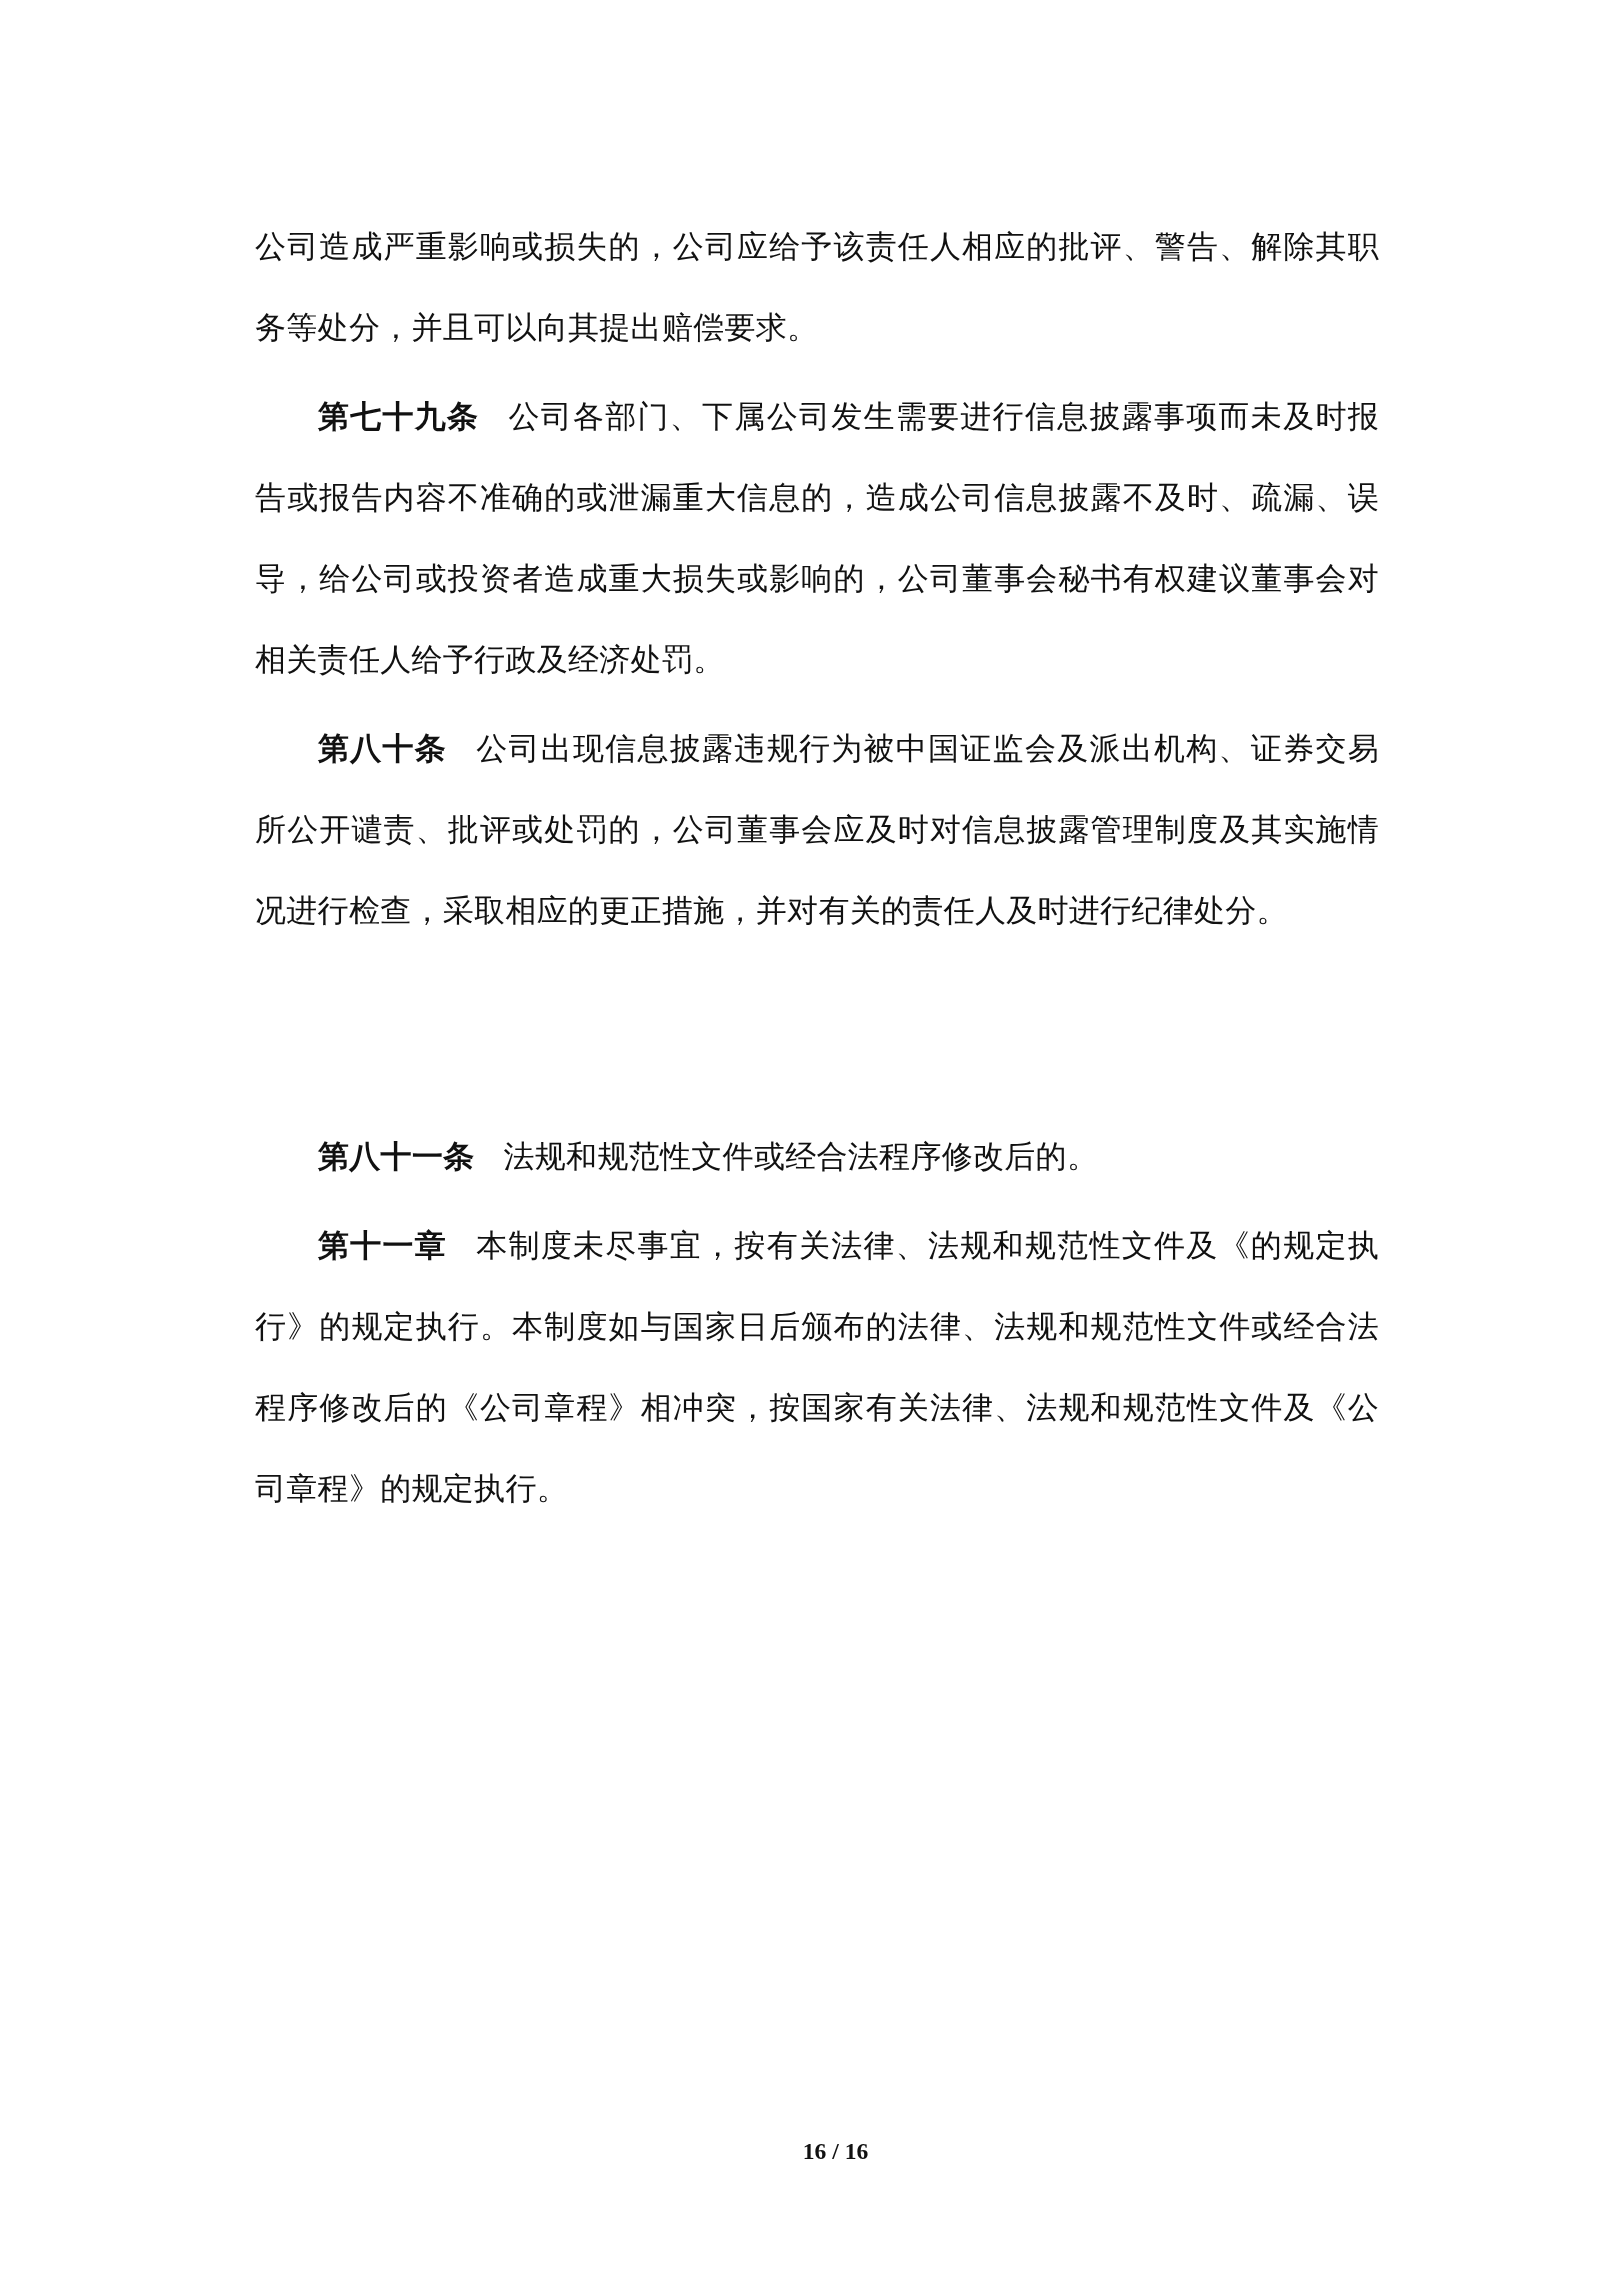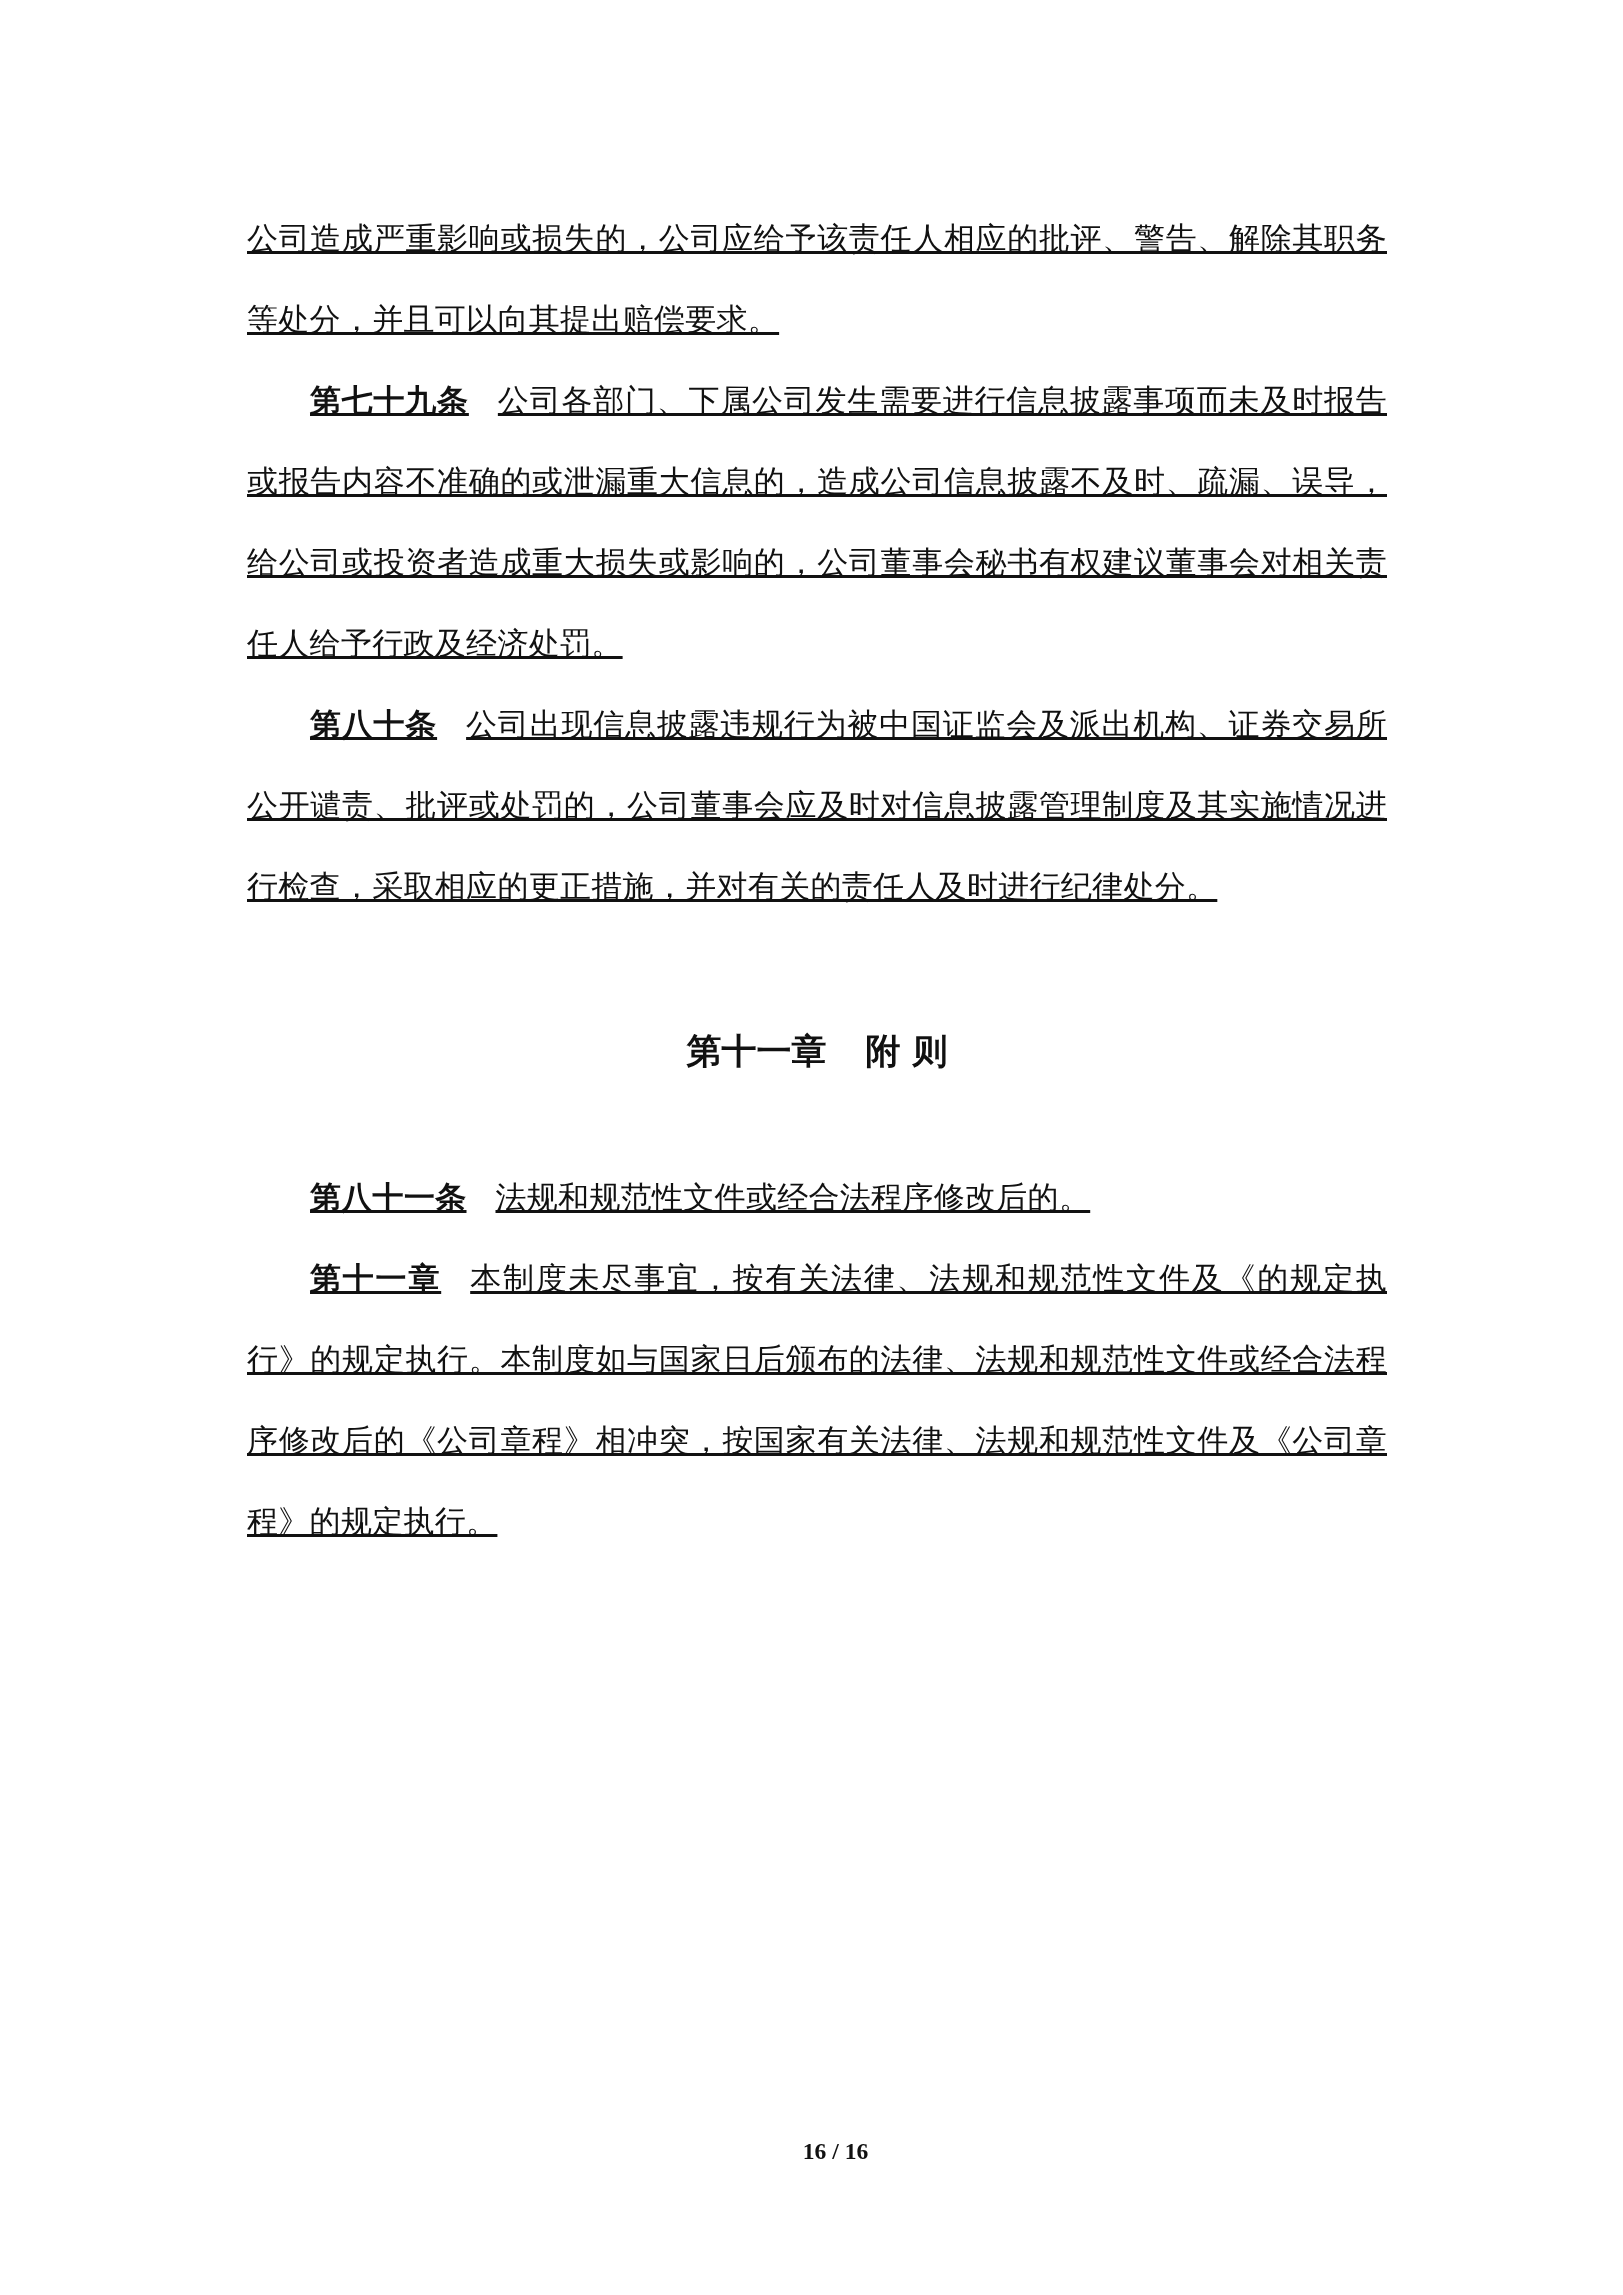--- a/index.html
+++ b/index.html
@@ -6,22 +6,22 @@
   body {
     width: 1623px; height: 2295px; position: relative; overflow: hidden;
     font-family: "DejaVu Serif", "Liberation Serif", serif;
     color: #111111;
   }
   .page { position: absolute; left: 0; top: 0; width: 1623px; height: 2295px; background: #fff; }
   .content {
     position: absolute; left: 247px; top: 198px; width: 1140px;
   }
   .para {
-    font-size: 31px; line-height: 81px; margin: 0;
-    text-align: justify; text-justify: inter-character; letter-spacing: 0.3px; text-decoration: underline;
+    font-size: 31px; line-height: 81px; margin: 8px;
+    text-align: justify; text-justify: inter-character; letter-spacing: 0.3px;
   }
   .para.indent { text-indent: 63px; }
   .art-label { font-weight: bold; font-family: "DejaVu Sans", "Liberation Sans", sans-serif; margin-right: 29px; }
   .chapter {
     font-family: "DejaVu Sans", "Liberation Sans", sans-serif;
     font-weight: bold; font-size: 35px; text-align: center;
     margin: 0; height: 81px; line-height: 81px;
   }
   .chapter .gap { display: inline-block; width: 39px; }
   .spacer-1 { height: 84px; }
@@ -39,21 +39,20 @@
   <div class="content">
 
     <p class="para">公司造成严重影响或损失的，公司应给予该责任人相应的批评、警告、解除其职务等处分，并且可以向其提出赔偿要求。</p>
 
     <p class="para indent"><span class="art-label">第七十九条</span><span>公司各部门、下属公司发生需要进行信息披露事项而未及时报告或报告内容不准确的或泄漏重大信息的，造成公司信息披露不及时、疏漏、误导，给公司或投资者造成重大损失或影响的，公司董事会秘书有权建议董事会对相关责任人给予行政及经济处罚。</span></p>
 
     <p class="para indent"><span class="art-label">第八十条</span><span>公司出现信息披露违规行为被中国证监会及派出机构、证券交易所公开谴责、批评或处罚的，公司董事会应及时对信息披露管理制度及其实施情况进行检查，采取相应的更正措施，并对有关的责任人及时进行纪律处分。</span></p>
 
     <div class="spacer-1"></div>
 
-    <h2 class="chapter"><span>第十一章</span><span class="gap"></span><span>附 则</span></h2>
 
     <div class="spacer-2"></div>
 
     <p class="para indent"><span class="art-label">第八十一条</span><span>法规和规范性文件或经合法程序修改后的。</span></p>
 
 
     <p class="para indent"><span class="art-label">第十一章</span><span>本制度未尽事宜，按有关法律、法规和规范性文件及《的规定执行》的规定执行。本制度如与国家日后颁布的法律、法规和规范性文件或经合法程序修改后的《公司章程》相冲突，按国家有关法律、法规和规范性文件及《公司章程》的规定执行。</span></p>
 
   </div>
 

